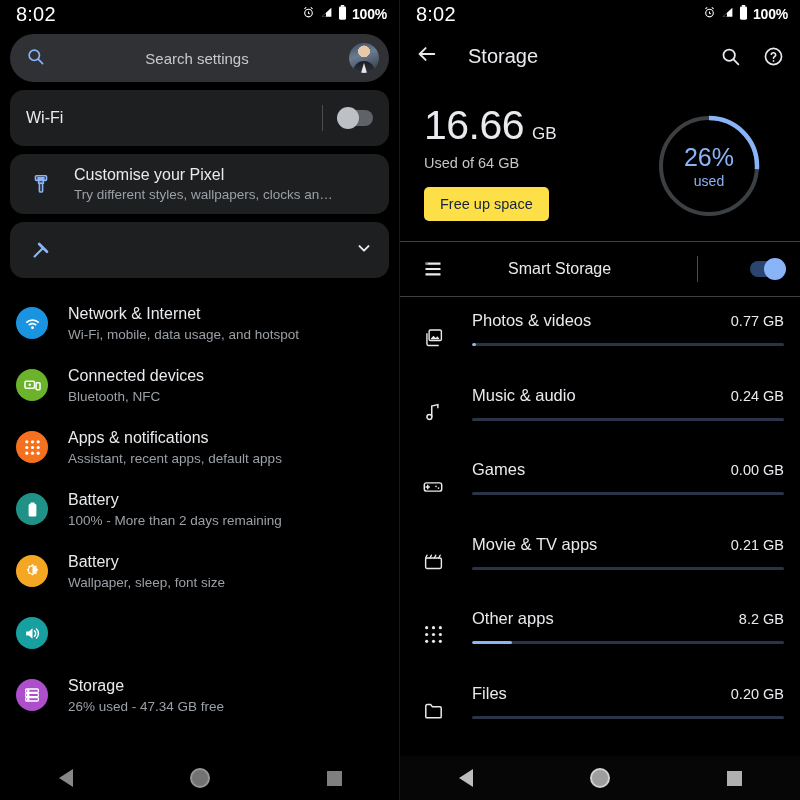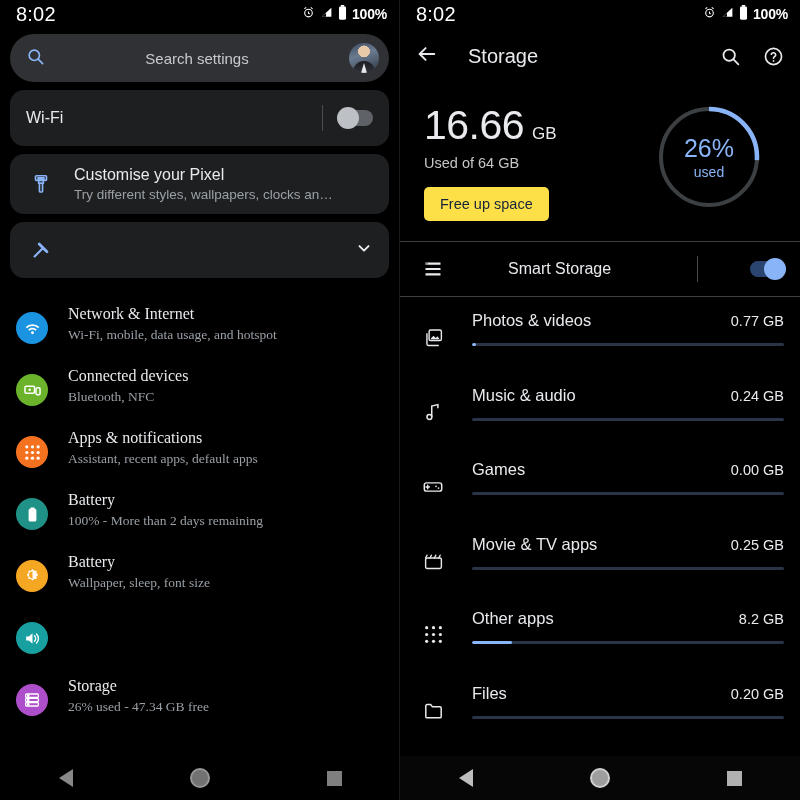--- a/index.html
+++ b/index.html
@@ -68,37 +68,37 @@
   .pixel-icon { width:30px; flex:0 0 auto; display:flex; justify-content:center; }
   .pixel-text { margin-left:18px; }
   .pixel-text .t { color:#e8eaed; font-size:16px; line-height:21px; }
   .pixel-text .s { color:#9aa0a6; font-size:13.5px; line-height:19px; margin-top:1px; }
 
   .card.collapsed { height:44px; }
   .chev { margin-left:auto; color:#e8eaed; }
 
   
   .settings-list { margin-top:14px; }
-  .srow { display:flex; align-items:flex-end; padding:10px 16px 10px 16px; min-height:62px;font-family:Liberation Serif, serif; }
+  .srow { display:flex; align-items:center; padding:10px 16px 10px 16px; min-height:62px; }
   .srow-ic {
     width:32px; height:32px; border-radius:50%; flex:0 0 auto;
     display:flex; align-items:center; justify-content:center;
   }
   .srow-tx { margin-left:20px; }
   .srow-tx .t { color:#e8eaed; font-size:16px; line-height:22px; }
   .srow-tx .s { color:#9aa0a6; font-size:13.5px; line-height:19px; margin-top:1px; }
 
   
   .appbar { height:56px; display:flex; align-items:center; padding:0 16px; }
   .appbar .title { color:#e8eaed; font-size:20px; margin-left:30px; }
   .appbar .spacer { flex:1; }
   .appbar .act { margin-left:22px; display:flex; }
 
   
-  .summary { display:flex; align-items:flex-start; padding:18px 24px 20px 24px; }
+  .summary { display:flex; align-items:flex-end; padding:18px 24px 20px 24px; }
   .sum-left { flex:1; }
   .amount { display:flex; align-items:baseline; }
   .amount .num { color:#e8eaed; font-size:41px; font-weight:400; letter-spacing:-.5px; }
   .amount .unit { color:#e8eaed; font-size:17px; margin-left:8px; }
   .usedof { color:#c4c7c5; font-size:14.5px; margin-top:6px; }
   .freebtn {
     display:inline-block; margin-top:16px; background:#fde047; color:#16233a;
     font-size:14.5px; padding:9px 16px; border-radius:5px; border:none;
     font-family:inherit; cursor:pointer;
   }
@@ -488,21 +488,21 @@
       <div class="cat">
         <span class="ic">
           <svg width="21" height="21" viewBox="0 0 24 24" fill="none" stroke="#e8eaed" stroke-width="1.6">
               <rect x="3" y="8" width="18" height="12" rx="1.6"></rect>
               <path d="M3 8l1.6-3.2M8 8l1.6-3.2M13 8l1.6-3.2M18 8l1.6-3.2" stroke-linecap="round"></path>
             </svg>
         </span>
         <div class="body">
           <div class="line">
             <span class="name">Movie &amp; TV apps</span>
-            <span class="size">0.25 GB</span>
+            <span class="size">0.21 GB</span>
           </div>
           <div class="bar">
               <i style="width: 0%; background: transparent;"></i>
             </div>
         </div>
       </div>
 
       <div class="cat">
         <span class="ic">
           <svg width="19" height="19" viewBox="0 0 18 18" fill="#e8eaed">

